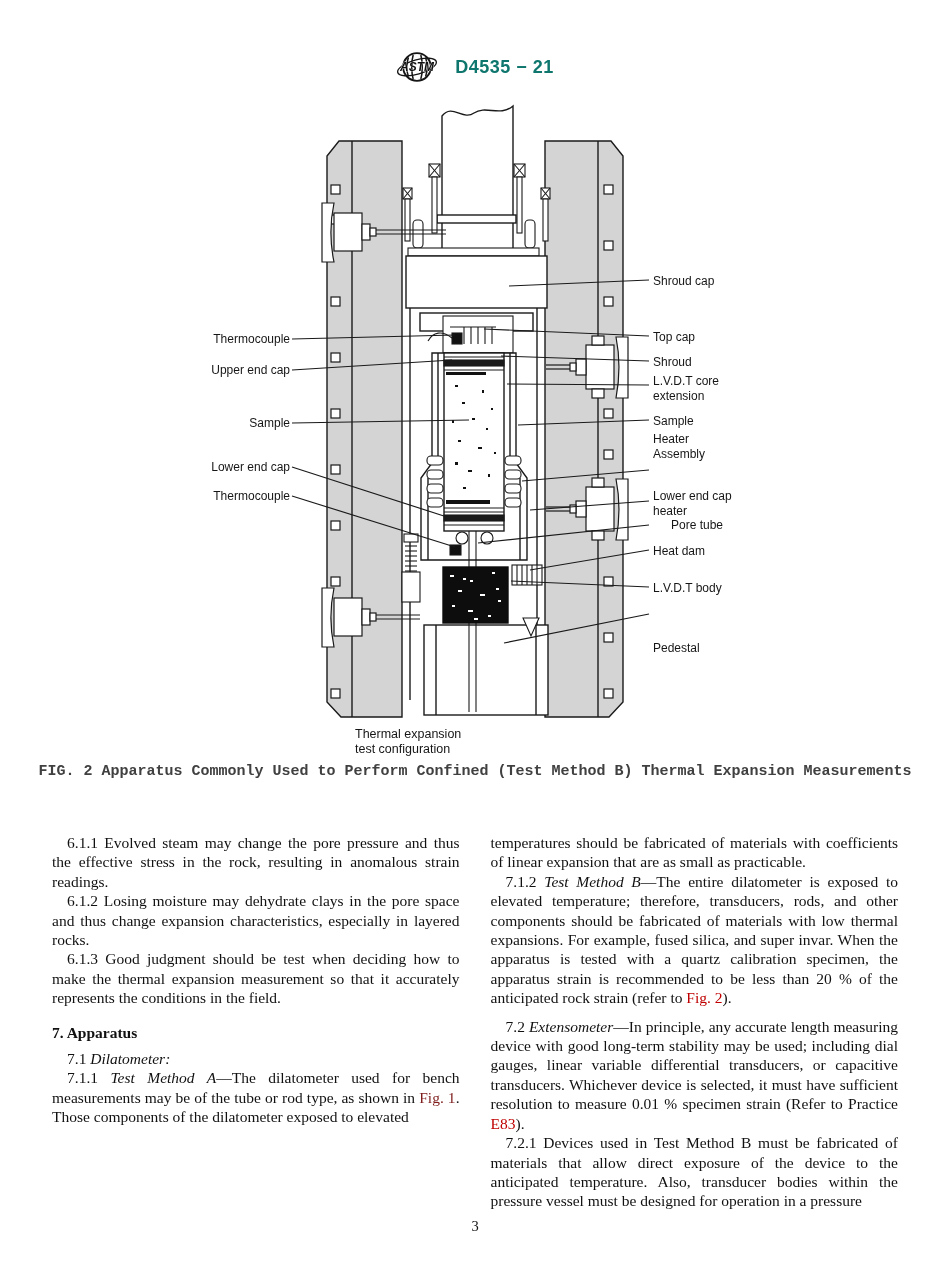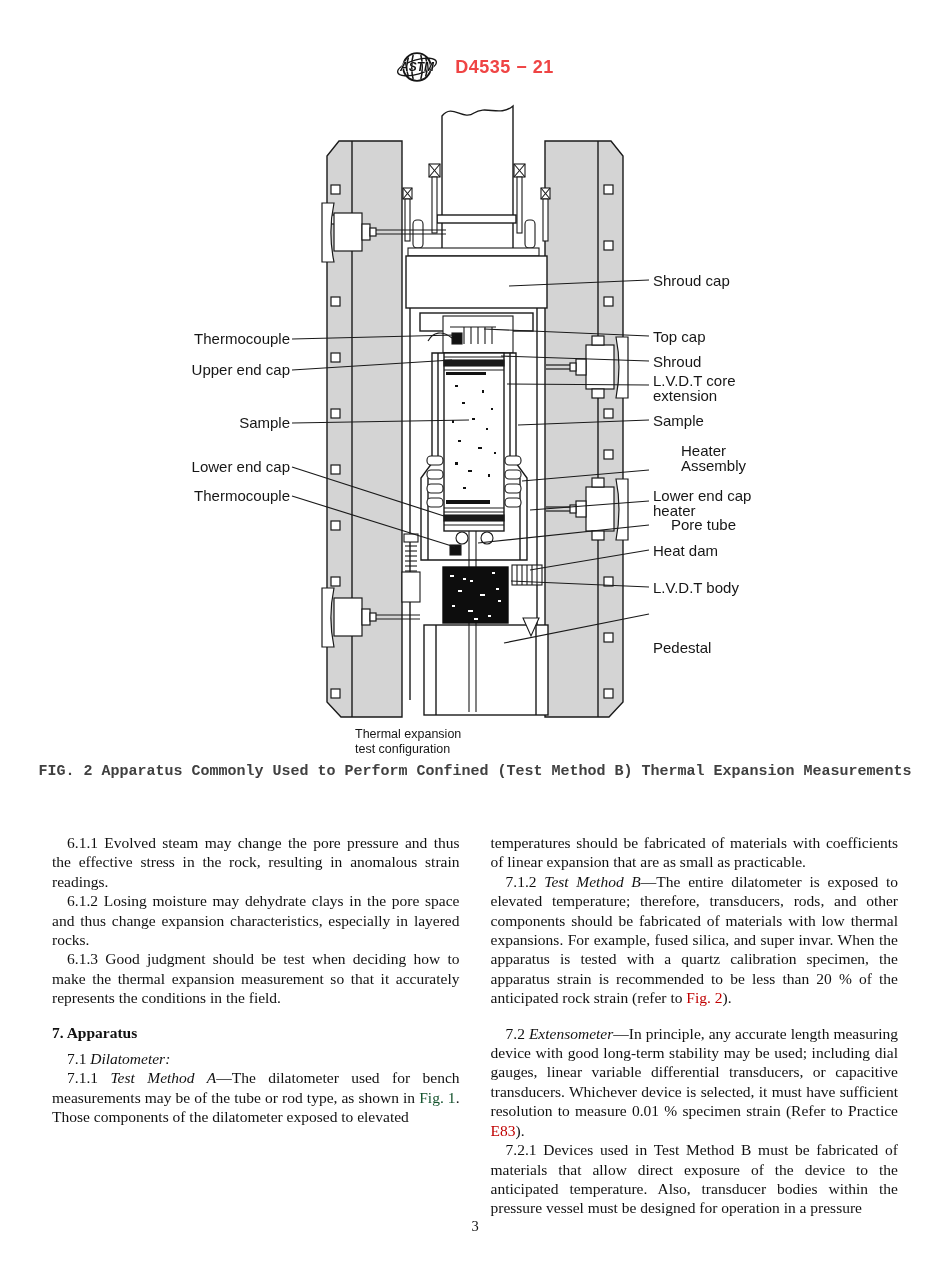--- a/index.html
+++ b/index.html
@@ -2,37 +2,37 @@
 <html><head>
 <meta charset="utf-8">
 <style>
   html,body{margin:0;padding:0;background:#888;}
   .page{position:relative;width:950px;height:1272px;background:#ffffff;margin:0 auto;
         font-family:"Liberation Serif", serif;color:#111;overflow:hidden;}
   
   .hdr{position:absolute;top:46px;left:0;width:100%;display:flex;justify-content:center;
        align-items:center;gap:17px;}
   .hdr .desig{font-family:"Liberation Sans", sans-serif;font-weight:bold;font-size:18px;
-       letter-spacing:.5px;color:#ef4444;}
+       letter-spacing:.5px;color:#0f766e;}
   
   .fig{position:absolute;left:0;top:0;width:950px;height:800px;}
   .fig svg.diag{position:absolute;left:0;top:0;}
-  .flabel{position:absolute;font-family:"Liberation Sans", sans-serif;font-size:15px;
+  .flabel{position:absolute;font-family:"Liberation Sans", sans-serif;font-size:12px;
        line-height:14.5px;color:#161616;white-space:normal;}
   .flabel.l{width:132px;text-align:right;}
   .cfg-cap{position:absolute;left:355px;top:727px;width:240px;text-align:left;
        font-family:"Liberation Sans", sans-serif;font-size:12.5px;line-height:15px;color:#161616;}
   .figcap{position:absolute;left:0;top:763px;width:100%;text-align:center;
        font-family:Liberation Mono, monospace;font-weight:bold;font-size:15px;color:#404040;}
   
   .cols{position:absolute;left:52px;top:833px;width:846px;display:flex;gap:31px;}
   .col{flex:1;font-size:15.5px;line-height:19.4px;text-align:justify;}
   .col p{margin:0;text-indent:15px;}
   .col p.cont{text-indent:0;}
-  .col p.gaptop{margin-top:16px;}
+  .col p.gaptop{margin-top:9px;}
   .col h3{font-size:15.5px;margin:15px 0 7px 0;text-indent:0;font-weight:bold;}
   .xref{text-decoration:none;cursor:pointer;}
   .pageno{position:absolute;left:0;top:1218px;width:100%;text-align:center;font-size:14.5px;}
 </style>
 </head>
 <body>
 
 <div class="page">
 
   <div class="hdr">
@@ -293,21 +293,21 @@
     <div class="flabel l" style="left:158px;top:363px;">Upper end cap</div>
     <div class="flabel l" style="left:158px;top:416px;">Sample</div>
     <div class="flabel l" style="left:158px;top:460px;">Lower end cap</div>
     <div class="flabel l" style="left:158px;top:489px;">Thermocouple</div>
 
     <div class="flabel" style="left:653px;top:274px;">Shroud cap</div>
     <div class="flabel" style="left:653px;top:330px;">Top cap</div>
     <div class="flabel" style="left:653px;top:355px;">Shroud</div>
     <div class="flabel" style="left:653px;top:374px;width:100px;">L.V.D.T core extension</div>
     <div class="flabel" style="left:653px;top:414px;">Sample</div>
-    <div class="flabel" style="left:653px;top:444px;width:85px;margin-left:28px;">Heater Assembly</div>
+    <div class="flabel" style="left:653px;top:432px;width:85px;">Heater Assembly</div>
     <div class="flabel" style="left:653px;top:489px;width:115px;">Lower end cap heater</div>
     <div class="flabel" style="left:671px;top:518px;">Pore tube</div>
     <div class="flabel" style="left:653px;top:544px;">Heat dam</div>
     <div class="flabel" style="left:653px;top:581px;">L.V.D.T body</div>
     <div class="flabel" style="left:653px;top:616px;margin-top:25px;">Pedestal</div>
 
     <div class="cfg-cap">
       <div>Thermal expansion</div>
       <div>test configuration</div>
     </div>
@@ -315,21 +315,21 @@
     <div class="figcap">FIG. 2  Apparatus Commonly Used to Perform Confined (Test Method B) Thermal Expansion Measurements</div>
   </div>
 
   <div class="cols">
     <div class="col">
       <p><span>6.1.1  Evolved steam may change the pore pressure and thus the effective stress in the rock, resulting in anomalous strain readings.</span></p>
       <p><span>6.1.2  Losing moisture may dehydrate clays in the pore space and thus change expansion characteristics, especially in layered rocks.</span></p>
       <p><span>6.1.3  Good judgment should be test when deciding how to make the thermal expansion measurement so that it accurately represents the conditions in the field.</span></p>
       <h3>7.  Apparatus</h3>
       <p><span>7.1 </span><i>Dilatometer:</i></p>
-      <p><span>7.1.1 </span><i>Test Method A</i><span>—The dilatometer used for bench measurements may be of the tube or rod type, as shown in </span><a class="xref" style="color: #14532d;">Fig. 1</a><span>. Those components of the dilatometer exposed to elevated</span></p>
+      <p><span>7.1.1 </span><i>Test Method A</i><span>—The dilatometer used for bench measurements may be of the tube or rod type, as shown in </span><a class="xref" style="color: #7f1d1d;">Fig. 1</a><span>. Those components of the dilatometer exposed to elevated</span></p>
     </div>
     <div class="col">
       <p class="cont"><span>temperatures should be fabricated of materials with coefficients of linear expansion that are as small as practicable.</span></p>
       <p><span>7.1.2 </span><i>Test Method B</i><span>—The entire dilatometer is exposed to elevated temperature; therefore, transducers, rods, and other components should be fabricated of materials with low thermal expansions. For example, fused silica, and super invar. When the apparatus is tested with a quartz calibration specimen, the apparatus strain is recommended to be less than 20 % of the anticipated rock strain (refer to </span><a class="xref" style="color: rgb(192, 0, 0);">Fig. 2</a><span>).</span></p>
       <p class="gaptop"><span>7.2 </span><i>Extensometer</i><span>—In principle, any accurate length measuring device with good long-term stability may be used; including dial gauges, linear variable differential transducers, or capacitive transducers. Whichever device is selected, it must have sufficient resolution to measure 0.01 % specimen strain (Refer to Practice </span><a class="xref" style="color: rgb(192, 0, 0);">E83</a><span>).</span></p>
       <p><span>7.2.1  Devices used in Test Method B must be fabricated of materials that allow direct exposure of the device to the anticipated temperature. Also, transducer bodies within the pressure vessel must be designed for operation in a pressure</span></p>
     </div>
   </div>
 
   <div class="pageno">3</div>

